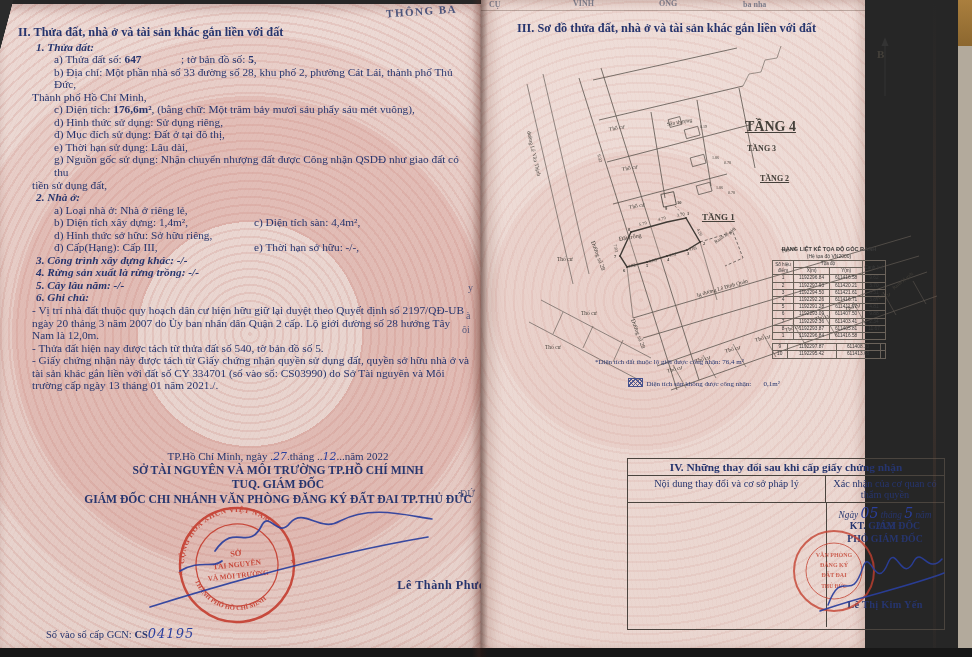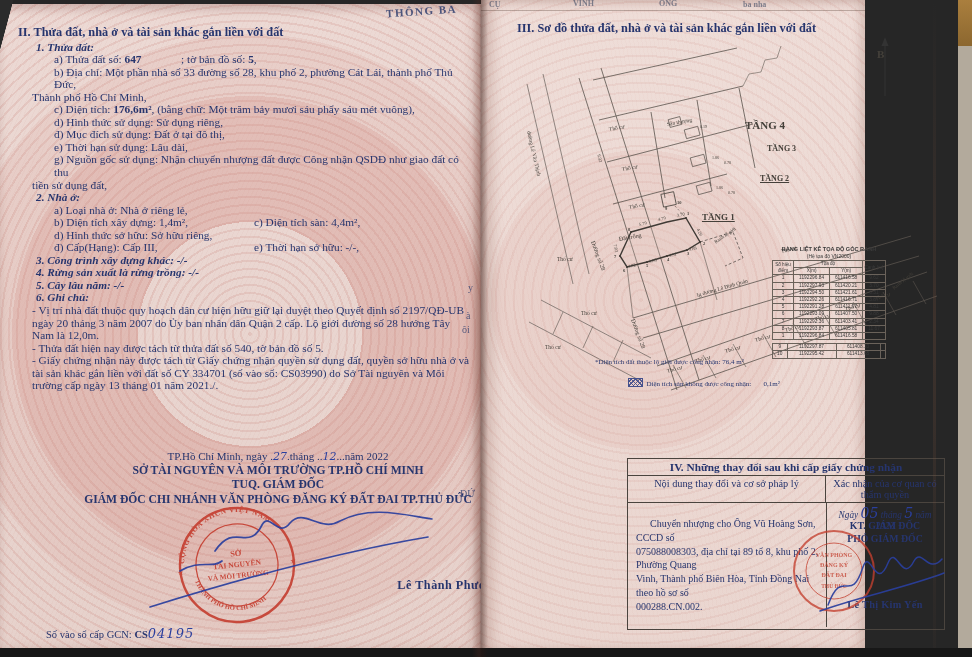--- a/index.html
+++ b/index.html
@@ -216,22 +216,22 @@
             <circle cx="186" cy="256" r="1"></circle>
           <circle cx="166" cy="262" r="1"></circle>
             <circle cx="146" cy="267" r="1"></circle>
           <circle cx="139" cy="256" r="1"></circle>
             <circle cx="150" cy="232" r="1"></circle>
         </g>
       </g>
     </svg>
     <div id="diagram-labels" style="position:absolute;left:0;top:0;width:477px;height:652px;">
         <span style="left: 396px; top: 48px; font-size: 11px; font-weight: 700;">B</span>
-        <span style="left: 264px; top: 119px; font-size: 11px; font-weight: 700; ">TẦNG 4</span>
-        <span style="left: 286px; top: 144px; font-size: 8px; font-weight: 700; ">TẦNG 3</span>
+        <span style="left: 264px; top: 119px; font-size: 14px; font-weight: 700; text-decoration: underline;">TẦNG 4</span>
+        <span style="left: 266px; top: 144px; font-size: 8px; font-weight: 700; ">TẦNG 3</span>
         <span style="left: 279px; top: 174px; font-size: 8px; font-weight: 700; text-decoration: underline;">TẦNG 2</span>
         <span style="left: 221px; top: 212px; font-size: 9px; font-weight: 700; text-decoration: underline;">TẦNG 1</span>
         <span style="left: 186px; top: 121px; font-size: 5.5px; transform: rotate(-10deg);">Sân thượng</span>
         <span style="left: 138px; top: 236px; font-size: 6px; transform: rotate(-10deg);">Đất trống</span>
         <span style="left: 128px; top: 126px; font-size: 5.5px; transform: rotate(-10deg);">Thổ cư</span>
         <span style="left: 141px; top: 166px; font-size: 5.5px; transform: rotate(-10deg);">Thổ cư</span>
         <span style="left: 148px; top: 204px; font-size: 5.5px; transform: rotate(-10deg);">Thổ cư</span>
         <span style="left: 76px; top: 256px; font-size: 5.5px;">Thổ cư</span>
         <span style="left: 100px; top: 310px; font-size: 5.5px;">Thổ cư</span>
         <span style="left: 64px; top: 344px; font-size: 5.5px;">Thổ cư</span>
@@ -373,26 +373,20 @@
     </div>
 
     <div id="s4">
       <div class="head">IV. Những thay đổi sau khi cấp giấy chứng nhận</div>
       <div class="cols">
         <div class="c1">Nội dung thay đổi và cơ sở pháp lý</div>
         <div class="c2">Xác nhận của cơ quan có thẩm quyền</div>
       </div>
       <div class="body">
         <div class="vline"></div>
-        <div id="s4-text">
-            <div class="ln">Chuyển nhượng cho Ông Vũ Hoàng Sơn, CCCD số</div>
-            <div class="ln">075088008303, địa chỉ tại 89 tổ 8, khu phố 2, Phường Quang</div>
-            <div class="ln">Vinh, Thành phố Biên Hòa, Tỉnh Đồng Nai theo hồ sơ số</div>
-            <div class="ln">000288.CN.002.</div>
-          </div>
         <div class="s4r" id="s4-date"><span style="font-style: italic;">Ngày </span><span class="hw hw-big">05</span><span style="font-style: italic;"> tháng </span><span class="hw hw-big">5</span><span style="font-style: italic; margin-top: 12px;"> năm </span><span style="font-style: italic;">2023</span></div>
         <div class="s4r" id="s4-kt">KT. GIÁM ĐỐC</div>
         <div class="s4r" id="s4-pgd">PHÓ GIÁM ĐỐC</div>
         <div class="s4r" id="s4-name">Lê Thị Kim Yến</div>
         <svg style="position:absolute;left:160px;top:22px;" width="92" height="92" viewBox="0 0 92 92" opacity="0.78">
           <circle cx="46" cy="46" r="40" fill="none" stroke="#c4402f" stroke-width="2"></circle>
           <circle cx="46" cy="46" r="28" fill="none" stroke="#c4402f" stroke-width="1"></circle>
           <text x="46" y="32" text-anchor="middle" font-size="6" font-weight="bold" fill="#c4402f">VĂN PHÒNG</text>
           <text x="46" y="42" text-anchor="middle" font-size="6" font-weight="bold" fill="#c4402f">ĐĂNG KÝ</text>
           <text x="46" y="52" text-anchor="middle" font-size="6" font-weight="bold" fill="#c4402f">ĐẤT ĐAI</text>

